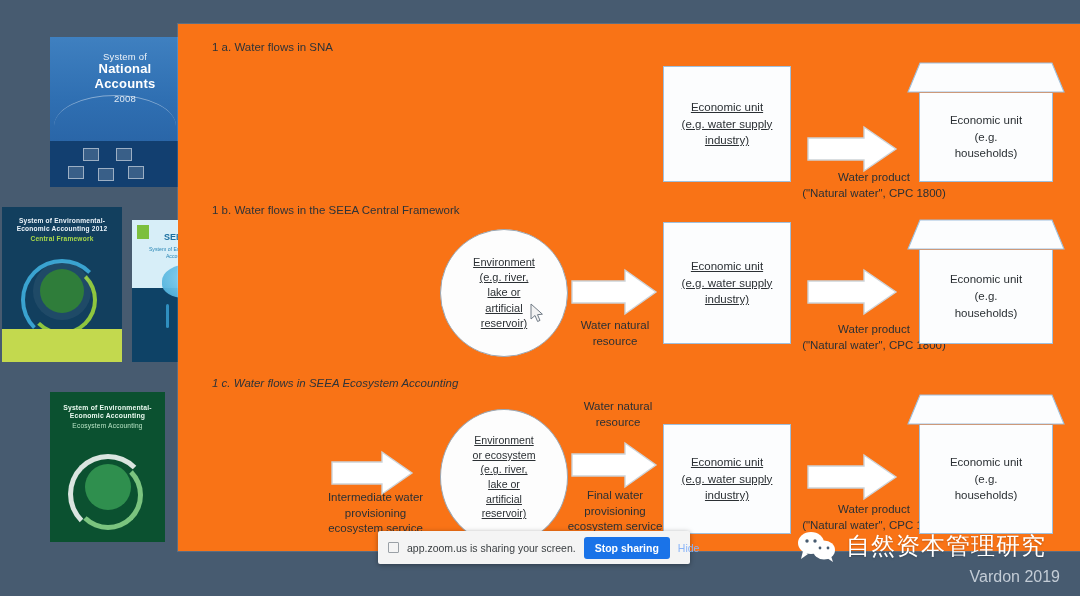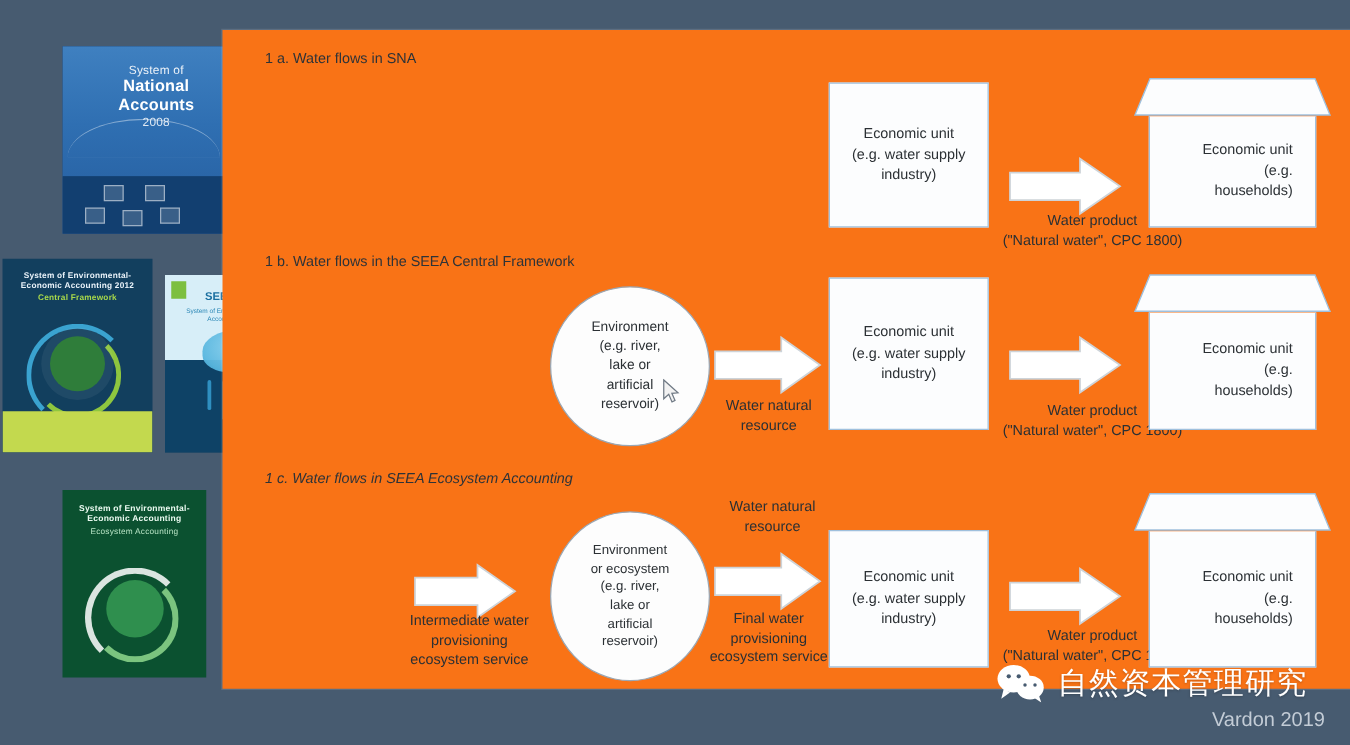--- a/index.html
+++ b/index.html
@@ -83,37 +83,37 @@
      width:70px;height:70px;border-radius:50%;
      border:5px solid #ffffff;border-right-color:transparent;border-bottom-color:transparent;opacity:.85;}
   #book-ea .ring2{position:absolute;left:50%;top:68px;transform:translateX(-50%);
      width:60px;height:60px;border-radius:50%;
      border:5px solid #7bc47f;border-left-color:transparent;border-top-color:transparent;}
 
   
   .row-title{
     position:absolute;font-size:11.5px;color:#2e3338;white-space:nowrap;
   }
-  .node{position:absolute;box-sizing:border-box;}
+  .node{position:absolute;box-sizing:border-box;text-decoration:underline;}
   .box{
     border:1px solid #9fc0dd;background:#fcfdfe;
     display:flex;align-items:center;justify-content:center;text-align:center;
     font-size:11.5px;color:#2b3034;line-height:1.45;padding:4px 8px;box-sizing:border-box;
   }
   .circle{
     border:1px solid #9aa7b4;border-radius:50%;background:#fdfdfd;
     display:flex;align-items:center;justify-content:center;text-align:center;
     font-size:11px;color:#2b3034;line-height:1.38;box-sizing:border-box;padding:6px;
   }
   .house{position:absolute;}
   .house .roof{position:absolute;left:0;top:0;width:100%;height:34px;}
   .house .body{
     position:absolute;left:8%;top:33px;width:84%;bottom:0;
     border:1px solid #9fc0dd;border-top:none;background:#fcfdfe;
-    display:flex;align-items:center;justify-content:center;text-align:right;
+    display:flex;align-items:center;justify-content:center;text-align:center;
     font-size:11.5px;color:#2b3034;line-height:1.45;padding:4px 18px;box-sizing:border-box;
   }
   .arrow{position:absolute;}
   .caption{
     position:absolute;text-align:center;font-size:11.5px;color:#2b3034;line-height:1.35;
   }
 
   
   #share-bar{
     position:absolute;left:378px;top:531px;width:312px;height:33px;
@@ -280,20 +280,26 @@
       </svg>
       <div class="body">Economic unit (e.g.<br>households)</div>
     </div>
 
   </div>
 
   <svg id="cursor" width="14" height="20" viewBox="0 0 14 20">
     <polygon points="1,1 1,16 5,12.5 7.6,18.5 10,17.4 7.5,11.7 12.4,11.2" fill="#f2f2f2" stroke="#707a85" stroke-width="1"></polygon>
   </svg>
 
+  <div id="share-bar">
+    <div class="sq"></div>
+    <div class="txt">app.zoom.us is sharing your screen.</div>
+    <button class="stop">Stop sharing</button>
+    <div class="hide">Hide</div>
+  </div>
 
   <div id="watermark">
     <svg width="40" height="32" viewBox="0 0 40 32">
       <ellipse cx="14" cy="13" rx="13" ry="11" fill="#ffffff"></ellipse>
       <polygon points="6,21 4,29 11,24" fill="#ffffff"></polygon>
       <ellipse cx="27" cy="20" rx="11" ry="9.5" fill="#ffffff"></ellipse>
       <polygon points="34,26 36,32 30,28" fill="#ffffff"></polygon>
       <circle cx="10" cy="11" r="1.7" fill="#475b70"></circle>
       <circle cx="18" cy="11" r="1.7" fill="#475b70"></circle>
       <circle cx="23" cy="18" r="1.4" fill="#475b70"></circle>

